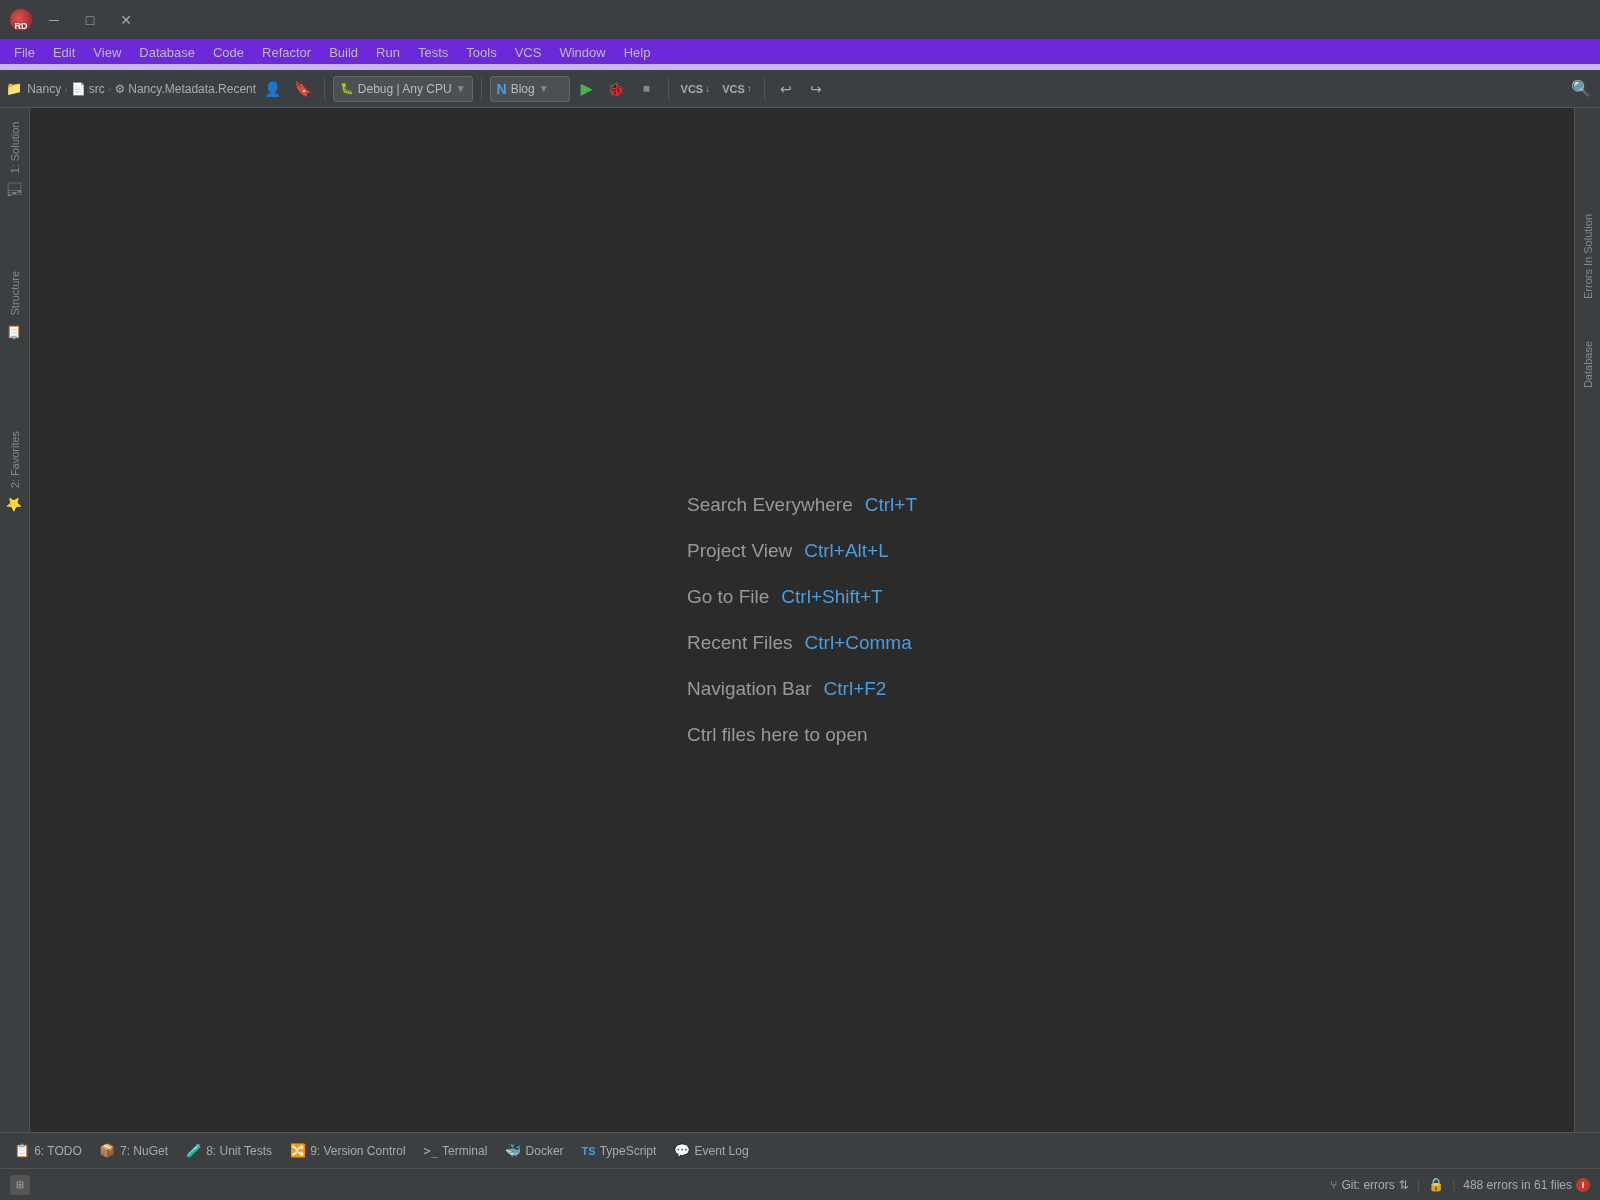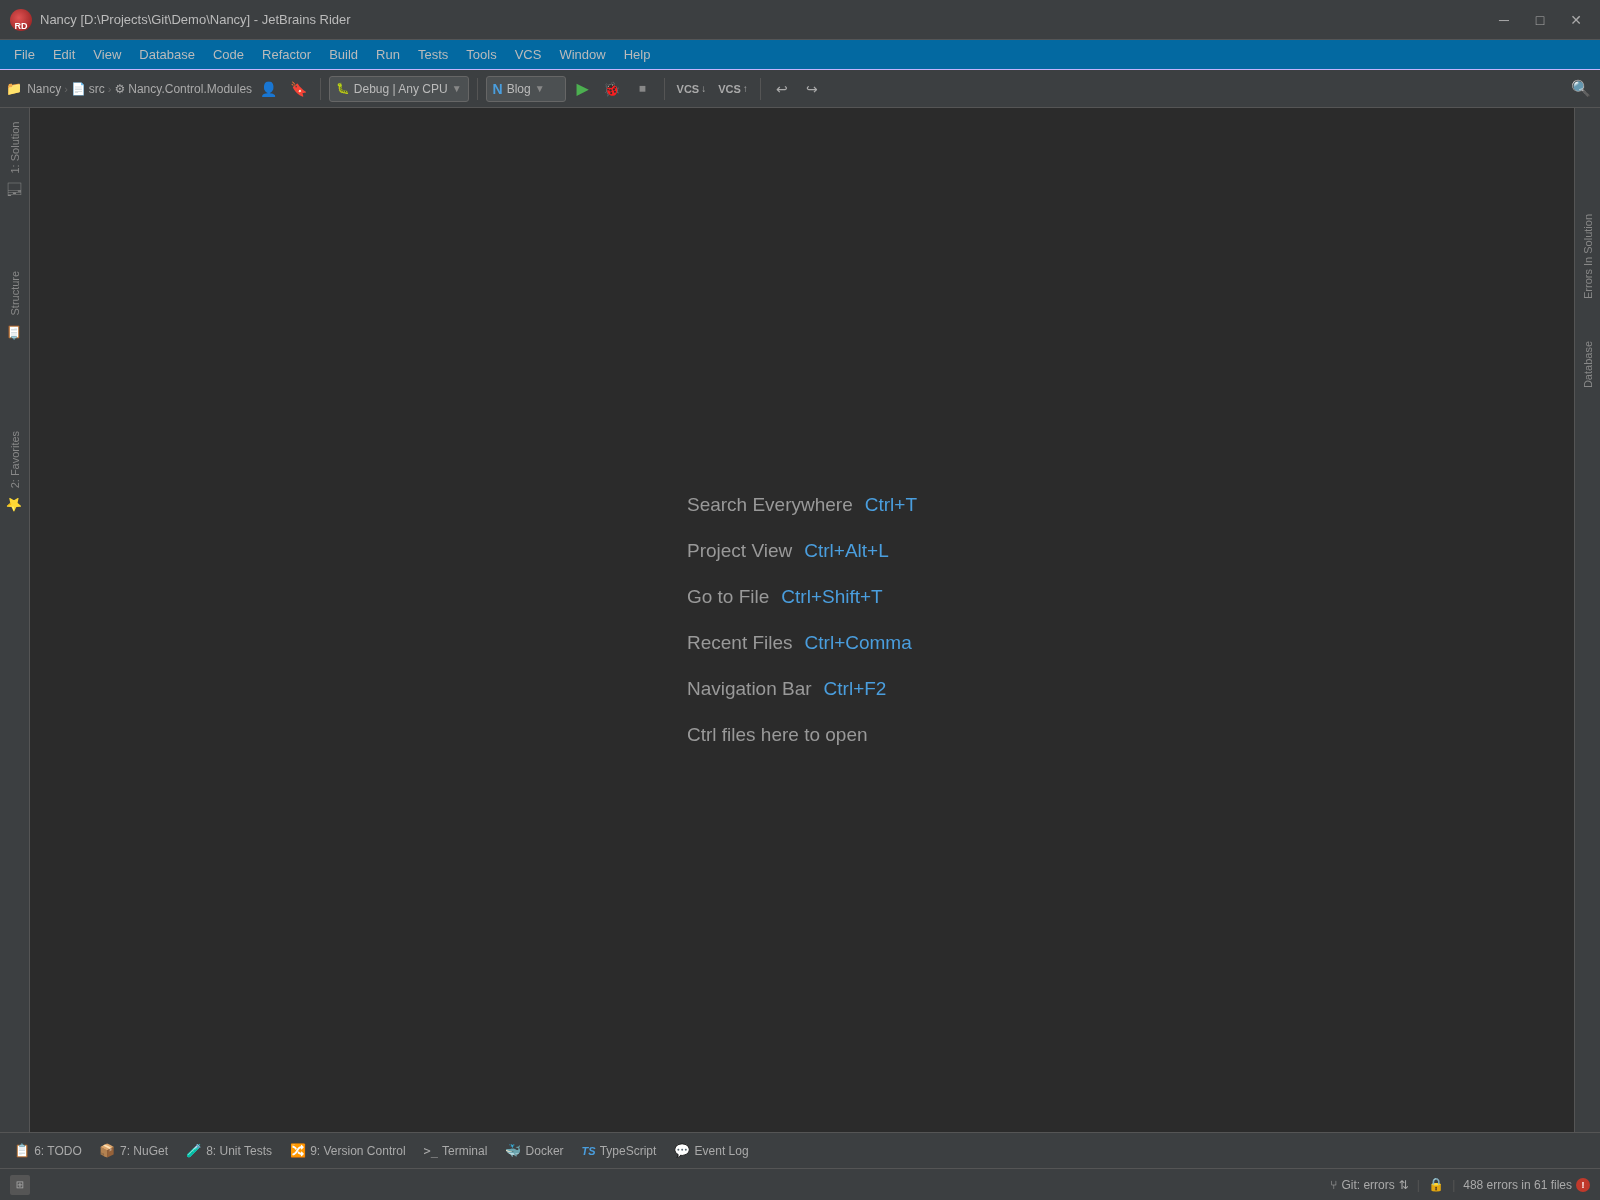--- a/index.html
+++ b/index.html
@@ -53,25 +53,25 @@
       font-size: 14px;
       cursor: pointer;
       display: flex;
       align-items: center;
       justify-content: center;
     }
 
     
     #menu-bar {
       height: 30px;
-      background: #0369a1;
+      background: #6d28d9;
       display: flex;
       align-items: center;
       padding: 0 6px;
-      border-bottom: 1px solid #c4b5fd;
+      border-bottom: 6px solid #c4b5fd;
       gap: 2px;
     }
     .menu-item {
       padding: 3px 8px;
       font-size: 13px;
       color: #bbb;
       cursor: pointer;
       border-radius: 2px;
     }
 
@@ -343,21 +343,20 @@
     }
     .chevron-small { font-size: 10px; color: #888; }
   </style>
 </head>
 <body>
 
 <div id="title-bar">
   <div id="title-bar-logo">
     <span style="font-size:9px;font-weight:bold;color:white;">RD</span>
   </div>
-  <span id="title-text">Nancy [D:\Projects\Git\Demo\Nancy] - JetBrains Rider</span>
   <div id="title-controls">
     <button class="title-btn">─</button>
     <button class="title-btn">□</button>
     <button class="title-btn close">✕</button>
   </div>
 </div>
 
 <div id="menu-bar">
   <span class="menu-item">File</span>
   <span class="menu-item">Edit</span>
@@ -377,21 +376,21 @@
 <div id="toolbar">
 
   <div class="toolbar-breadcrumb">
     <span style="font-size:13px;margin-right:2px;">📁</span>
     <span class="breadcrumb-item">Nancy</span>
     <span class="breadcrumb-sep">›</span>
     <span style="font-size:12px;">📄</span>
     <span class="breadcrumb-item">src</span>
     <span class="breadcrumb-sep">›</span>
     <span style="font-size:12px;">⚙</span>
-    <span class="breadcrumb-item">Nancy.Control.Modules</span>
+    <span class="breadcrumb-item">Nancy.Metadata.Recent</span>
   </div>
 
   <button class="toolbar-btn" title="Profile">👤</button>
   <button class="toolbar-btn" title="Bookmark">🔖</button>
 
   <div class="toolbar-sep"></div>
 
   <div class="debug-dropdown">
     <span style="font-size:11px;">🐛</span>
     <span>Debug | Any CPU</span>
@@ -517,21 +516,21 @@
   </div>
   <div class="bottom-tab">
     <span class="bottom-tab-icon" style="font-family:monospace;font-size:12px;">&gt;_</span>
     <span>Terminal</span>
   </div>
   <div class="bottom-tab">
     <span class="bottom-tab-icon">🐳</span>
     <span>Docker</span>
   </div>
   <div class="bottom-tab">
-    <span class="bottom-tab-icon" style="font-weight:bold;font-size:11px;color:#4a9ede;font-style:italic;">TS</span>
+    <span class="bottom-tab-icon" style="font-weight:bold;font-size:11px;color:#4a9ede;">TS</span>
     <span>TypeScript</span>
   </div>
   <div class="bottom-tab">
     <span class="bottom-tab-icon">💬</span>
     <span>Event Log</span>
   </div>
 </div>
 
 <div id="status-bar">
   <div id="status-left">

